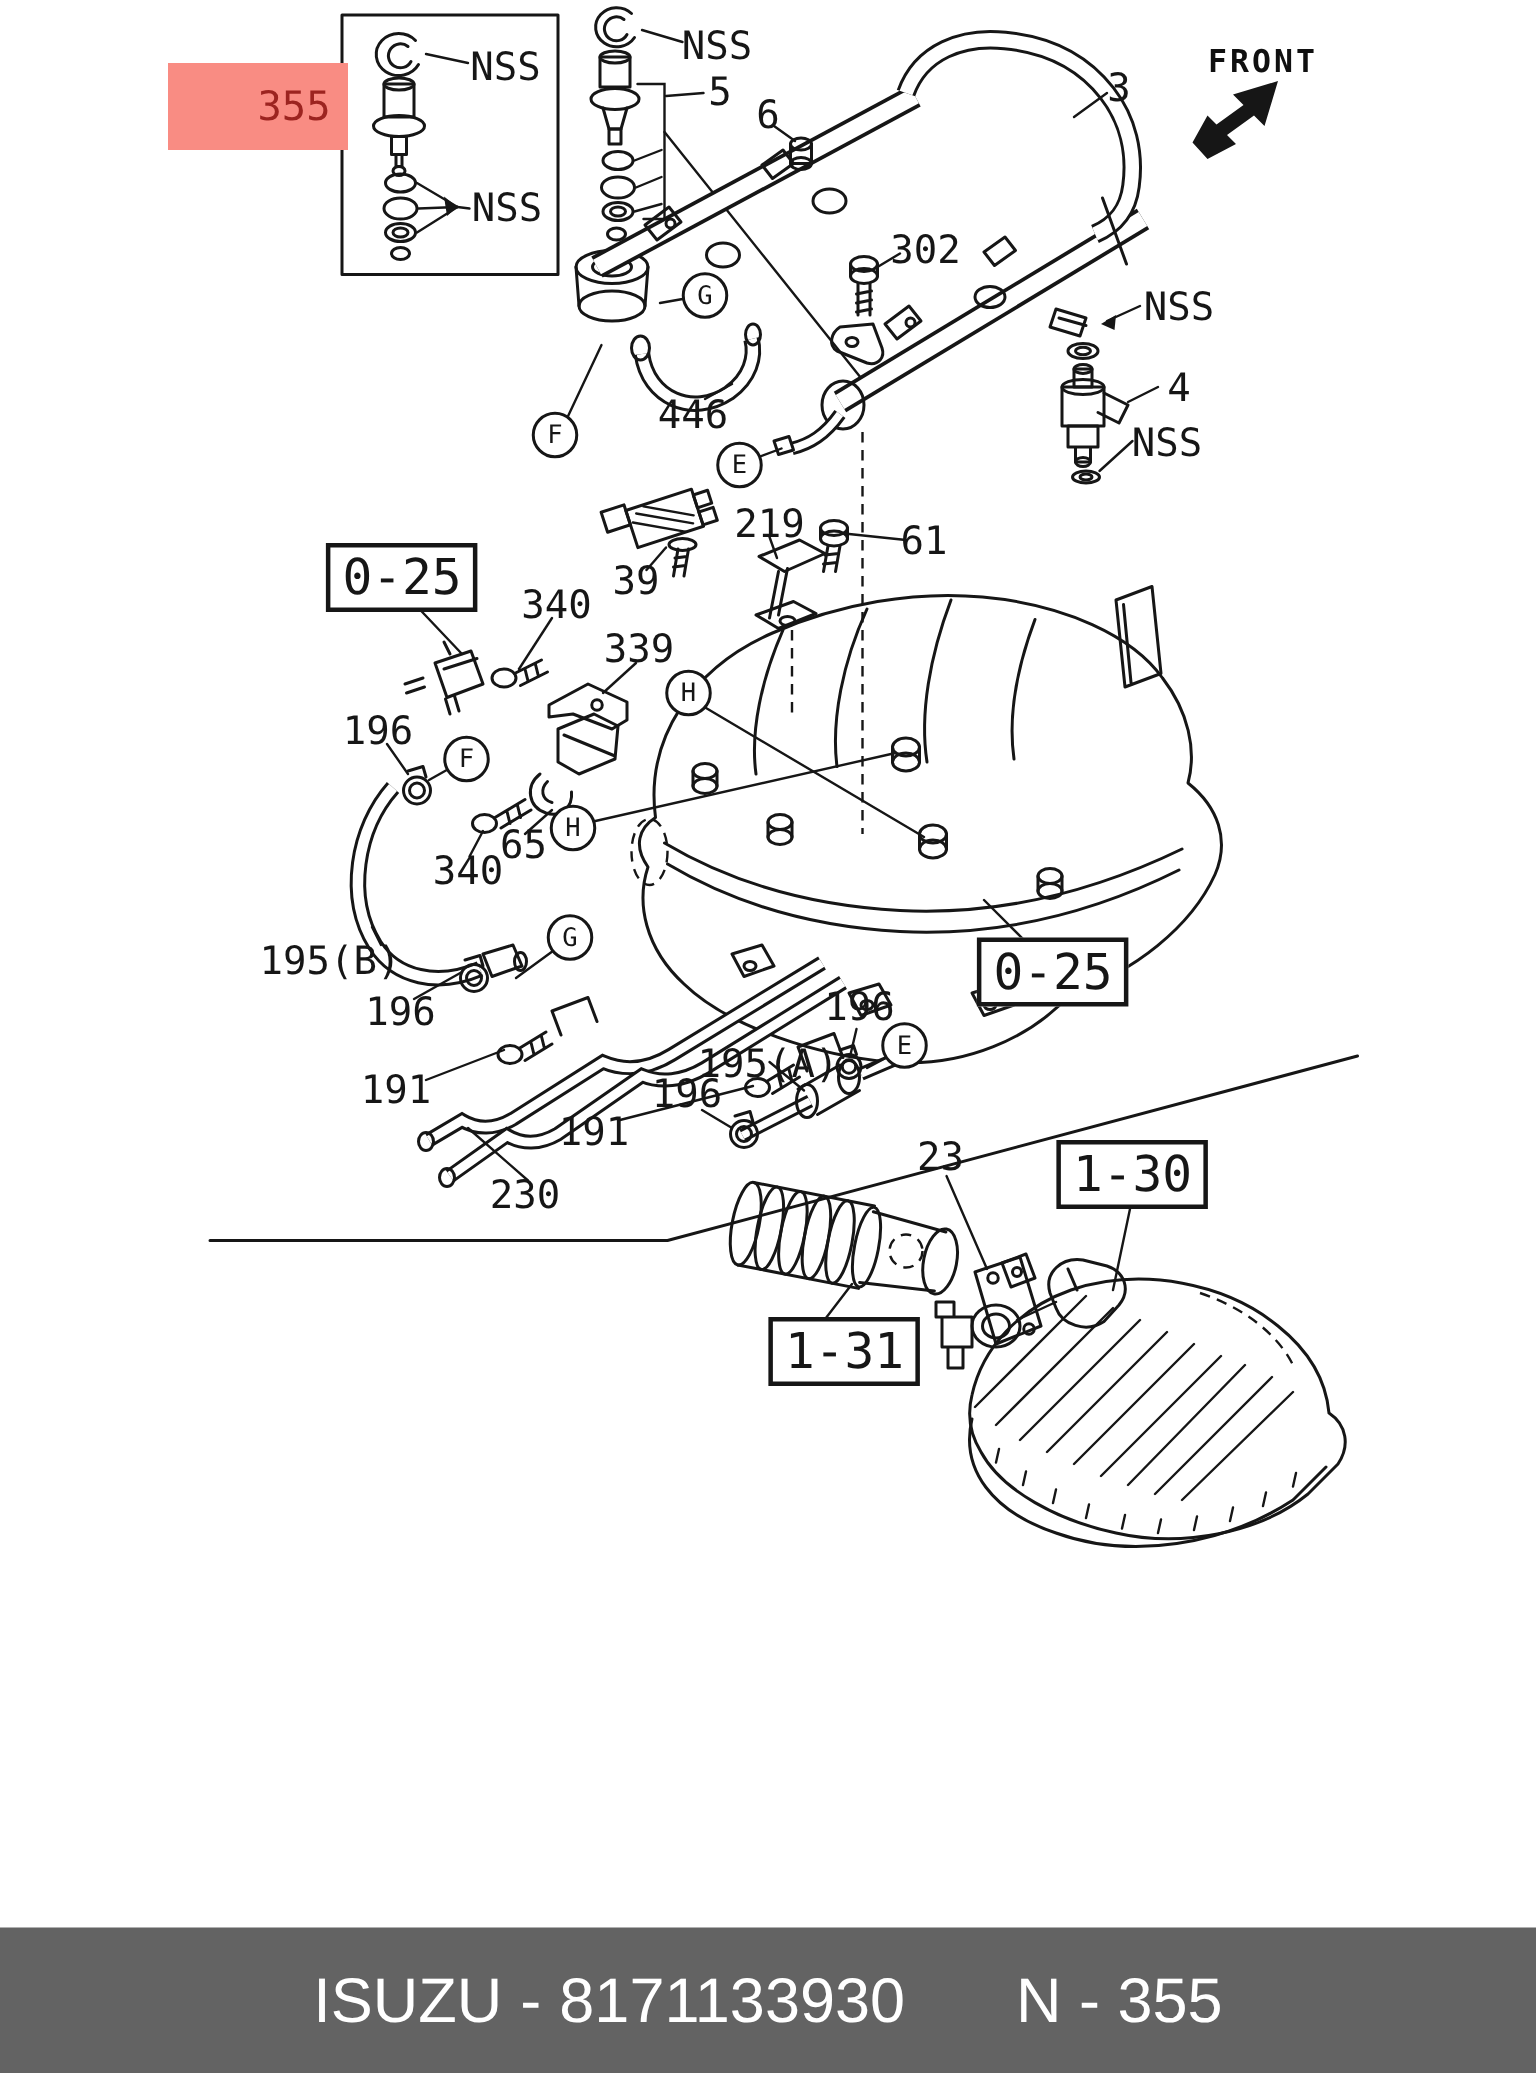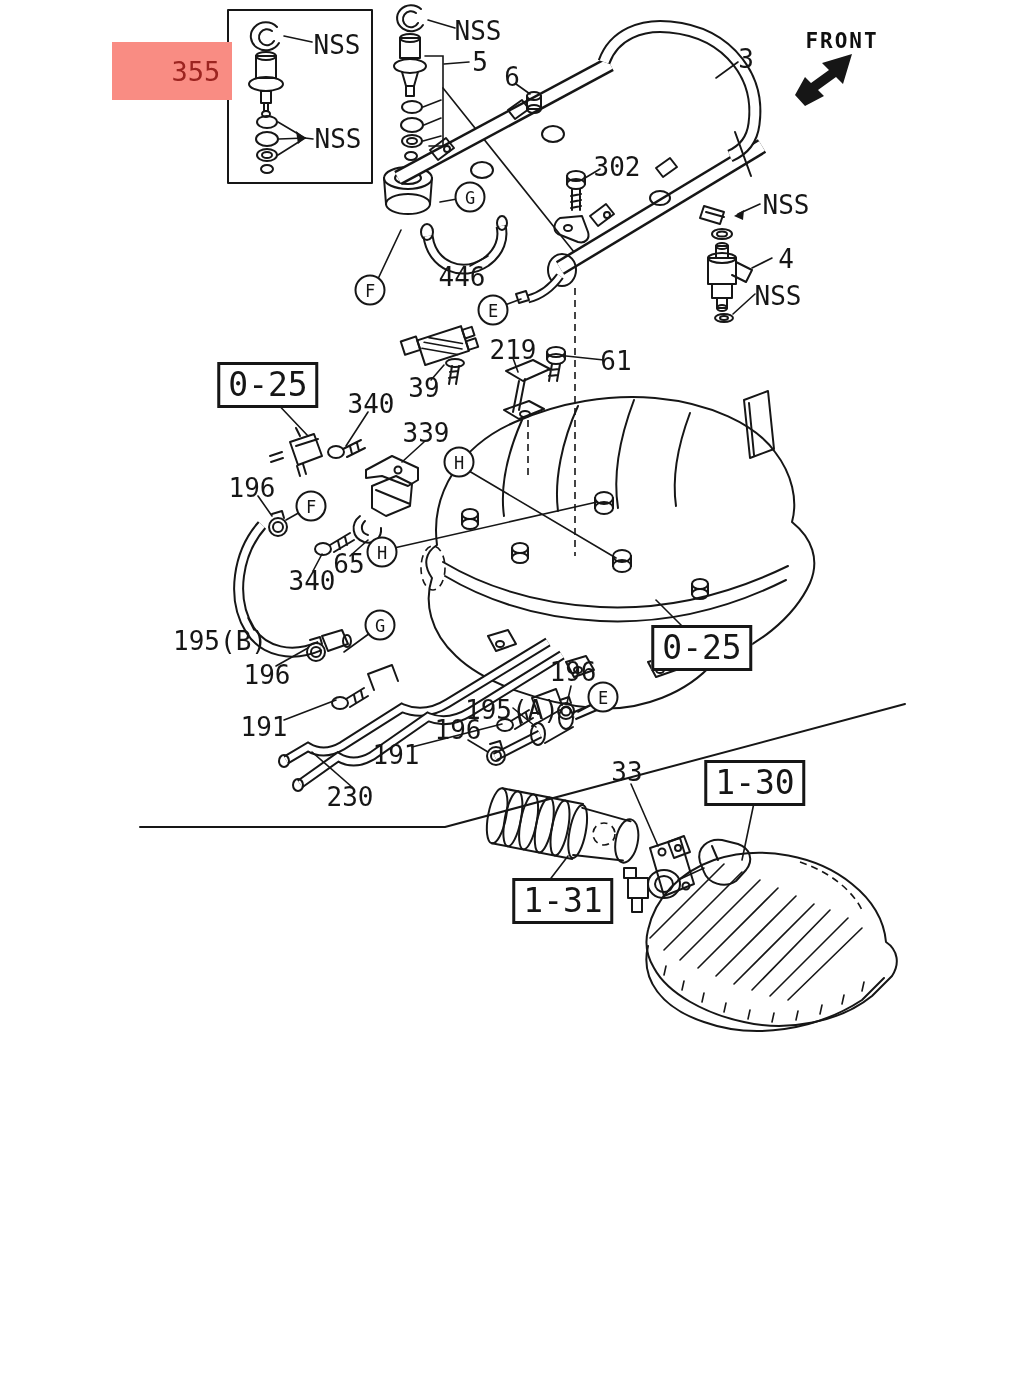--- a/index.html
+++ b/index.html
@@ -415,29 +415,35 @@
       <div class="lbl" style="left: 349px; top: 564px;">65</div>
       <div class="lbl" style="left: 312px; top: 581px;">340</div>
       <div class="lbl" style="left: 220px; top: 641px;">195(B)</div>
       <div class="lbl" style="left: 267px; top: 675px;">196</div>
       <div class="lbl" style="left: 264px; top: 727px;">191</div>
       <div class="lbl" style="left: 396px; top: 755px;">191</div>
       <div class="lbl" style="left: 350px; top: 797px;">230</div>
       <div class="lbl" style="left: 458px; top: 730px;">196</div>
       <div class="lbl" style="left: 512px; top: 698px; margin-top: 12px;">195(A)</div>
       <div class="lbl" style="left: 573px; top: 672px;">196</div>
-      <div class="lbl" style="left: 627px; top: 772px;">33</div>
+      <div class="lbl" style="left: 627px; top: 772px;">23</div>
       <div class="lbl boxed" style="left: 268px; top: 385px;">0-25</div>
       <div class="lbl boxed" style="left: 702px; top: 648px;">0-25</div>
       <div class="lbl boxed" style="left: 755px; top: 783px;">1-30</div>
       <div class="lbl boxed" style="left: 543px; top: 901px; margin-left: 20px;">1-31</div>
       <div class="circ" style="left: 470px; top: 197px;">G</div>
       <div class="circ" style="left: 370px; top: 290px;">F</div>
       <div class="circ" style="left: 493px; top: 310px;">E</div>
       <div class="circ" style="left: 459px; top: 462px;">H</div>
       <div class="circ" style="left: 311px; top: 506px;">F</div>
       <div class="circ" style="left: 382px; top: 552px;">H</div>
       <div class="circ" style="left: 380px; top: 625px;">G</div>
       <div class="circ" style="left: 603px; top: 697px;">E</div>
     </div>
 
+  <div class="banner">
+    <span>ISUZU</span>
+    <span class="sep">-</span>
+    <span>8171133930</span>
+    <span class="code">N - 355</span>
+  </div>
 
 </div>
 
 </body></html>

